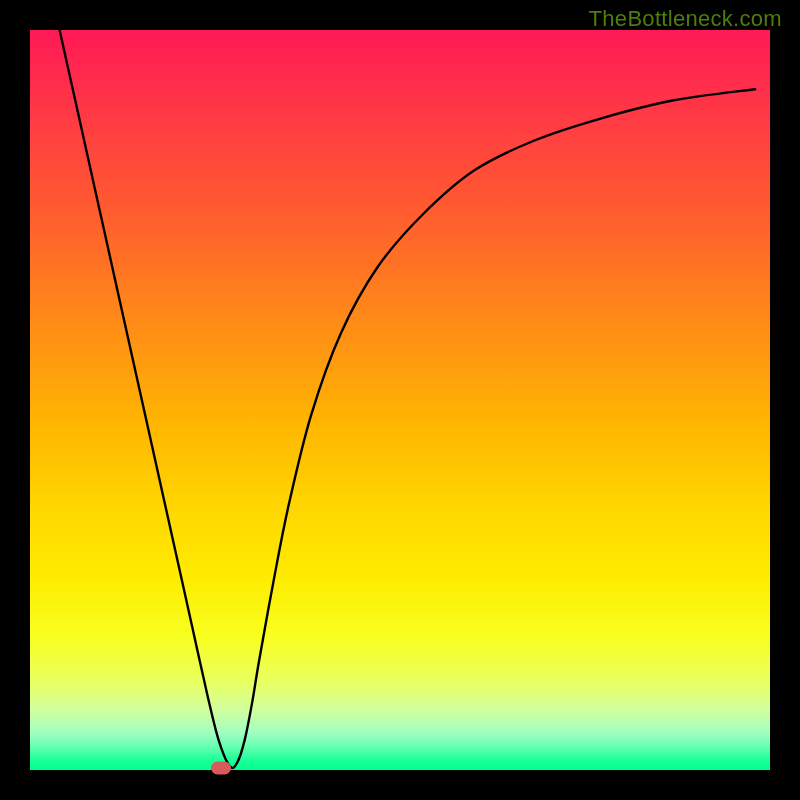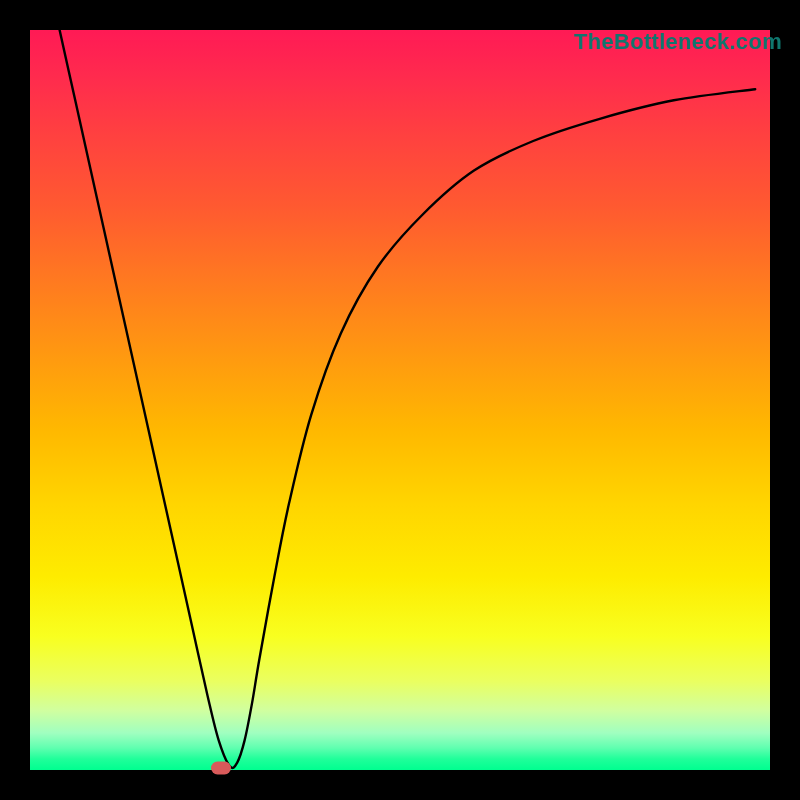--- a/index.html
+++ b/index.html
@@ -7,26 +7,25 @@
     .container {
       width: 800px;
       height: 800px;
       background: #000;
       position: relative;
     }
     .watermark {
       position: absolute;
       top: 6px;
       right: 18px;
-      color: #0f766e;
+      color: #4d7c0f;
       font-size: 22px;
-      font-weight: 700;
+      font-weight: 400;
       z-index: 10;
       letter-spacing: 0.3px;
-      margin-top: 23px;
     }
     .plot-area {
       position: absolute;
       left: 30px;
       top: 30px;
       width: 740px;
       height: 740px;
     }
     .gradient-bg {
       position: absolute;

